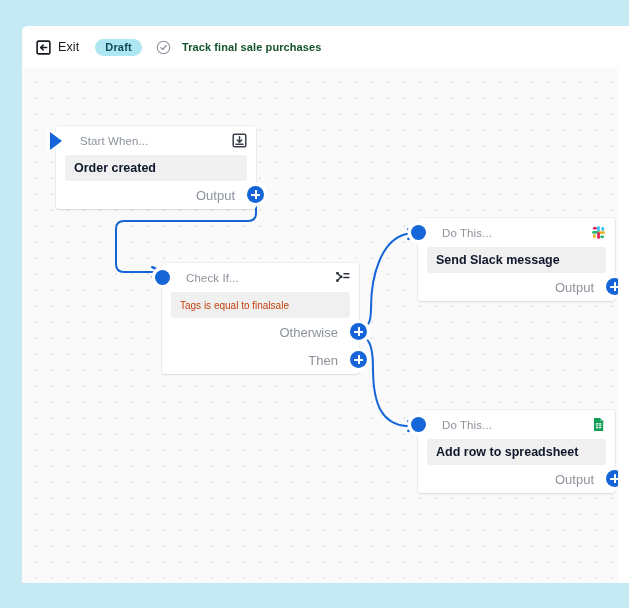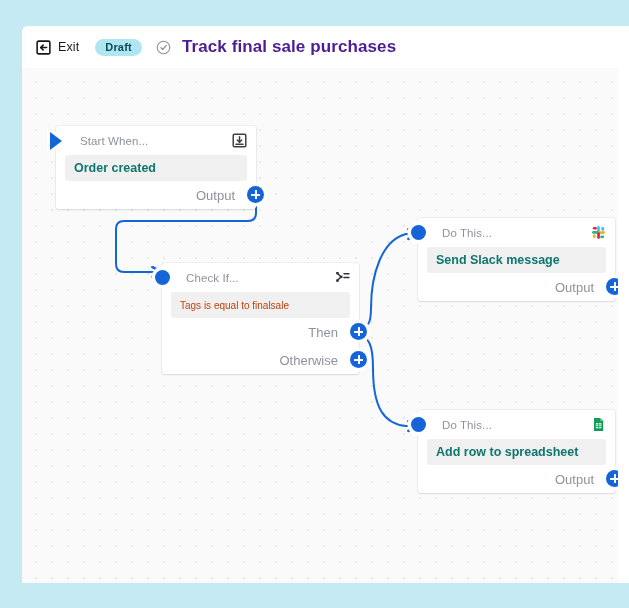--- a/index.html
+++ b/index.html
@@ -68,23 +68,23 @@
     letter-spacing: .2px;
   }
   .check-circle-icon {
     margin-left: 14px;
     width: 15px;
     height: 15px;
     display: block;
   }
   .wf-title {
     margin-left: 11px;
-    font-size: 17px;
+    font-size: 11px;
     font-weight: bold;
-    color: #4c1d95;
+    color: #14532d;
     letter-spacing: .1px;
   }
 
   
   #canvas {
     position: absolute;
     left: 0;
     top: 42px;
     width: 596px;
     height: 515px;
@@ -142,21 +142,21 @@
     padding: 0 9px;
     box-sizing: border-box;
   }
   .node-field-text {
     font-size: 10px;
     color: #c2410c;
   }
   .node-field-text.bold {
     font-weight: bold;
     font-size: 12.5px;
-    color: #0f766e;
+    color: #0f172a;
   }
   .node-port-row {
     height: 28px;
     display: flex;
     align-items: center;
     justify-content: flex-end;
     padding-right: 9px;
     box-sizing: border-box;
     position: relative;
   }
@@ -307,26 +307,26 @@
           <path d="M9.6 4.1 H14.8" stroke="#2b3038" stroke-width="1.6" stroke-linecap="round"></path>
           <path d="M9.6 8.1 H14.8" stroke="#2b3038" stroke-width="1.6" stroke-linecap="round"></path>
         </svg>
       </div>
 
       <div class="node-field">
         <span class="node-field-text">Tags is equal to finalsale</span>
       </div>
 
       <div class="node-port-row">
+        <span class="port-label">Otherwise</span>
+        <div class="plus-handle" style="right:-8px; top:5px;"></div>
+      </div>
+
+      <div class="node-port-row">
         <span class="port-label">Then</span>
-        <div class="plus-handle" style="right:-8px; top:5px;"></div>
-      </div>
-
-      <div class="node-port-row">
-        <span class="port-label">Otherwise</span>
         <div class="plus-handle" style="right:-8px; top:5px;"></div>
       </div>
     </div>
 
     <div class="node" id="node-slack">
       <div class="in-dot" style="left:-7px; top:7px;"></div>
 
       <div class="node-head">
         <span class="node-kicker">Do This...</span>
         <svg class="node-badge" viewBox="0 0 16 16">

